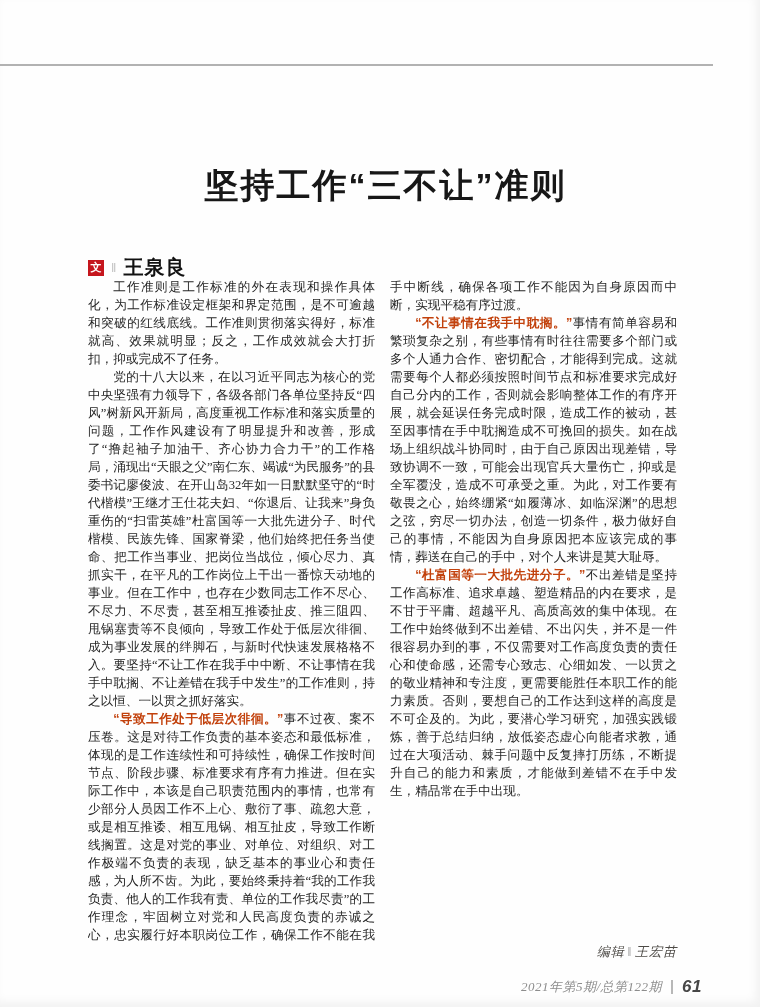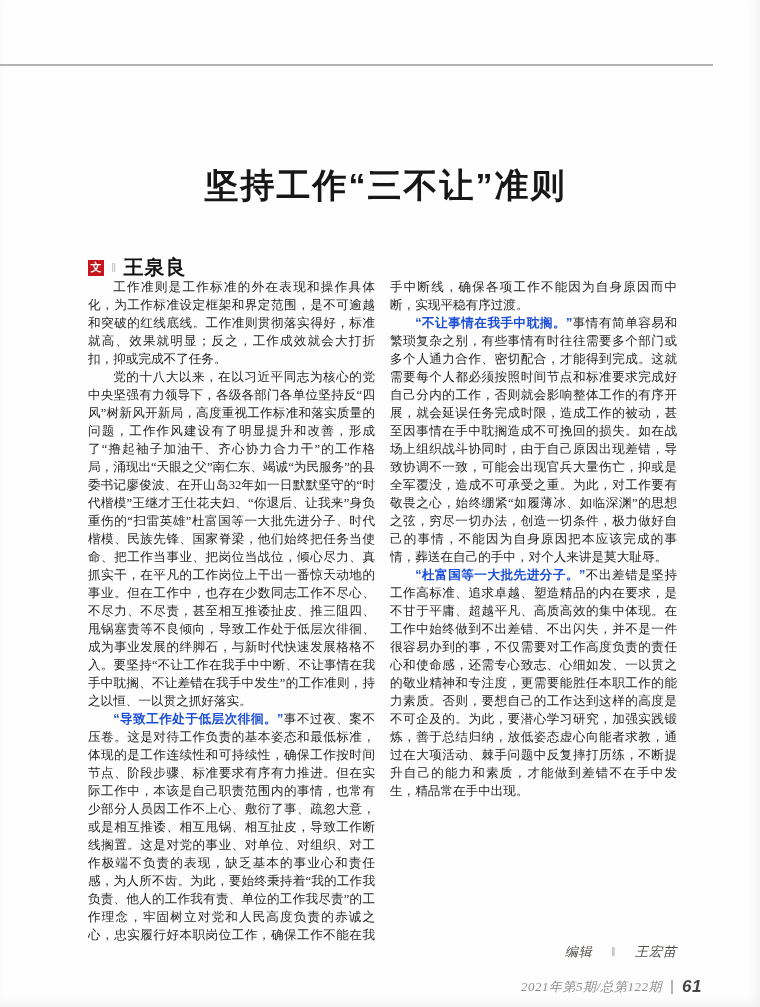--- a/index.html
+++ b/index.html
@@ -56,25 +56,25 @@
     column-count:2;column-gap:15px;column-fill:auto;
     font-size:12.6px;line-height:18px;
     color:var(--ink);
     text-align:justify;
     word-break:break-all;
     overflow:hidden;
   }
   .para{margin:0;text-indent:2em;}
   .lead,.tail{
     font-family:"Liberation Sans","DejaVu Sans",sans-serif;
-    font-weight:bold;color:#1d4ed8;
+    font-weight:bold;color:#c2410c;
   }
   .footer-editor{
     position:absolute;top:943px;right:83px;
-    display:flex;align-items:center;gap:19px;
+    display:flex;align-items:center;gap:3px;
     font-style:italic;
     font-size:13px;color:#4d4a46;
     letter-spacing:1px;
   }
   .footer-editor .sep{color:#8a8a8a;font-size:12px;}
   .footer-issue{
     position:absolute;top:977px;right:58px;
     display:flex;align-items:center;gap:9px;
     font-size:13px;color:var(--footer_gray);
     letter-spacing:0.5px;

